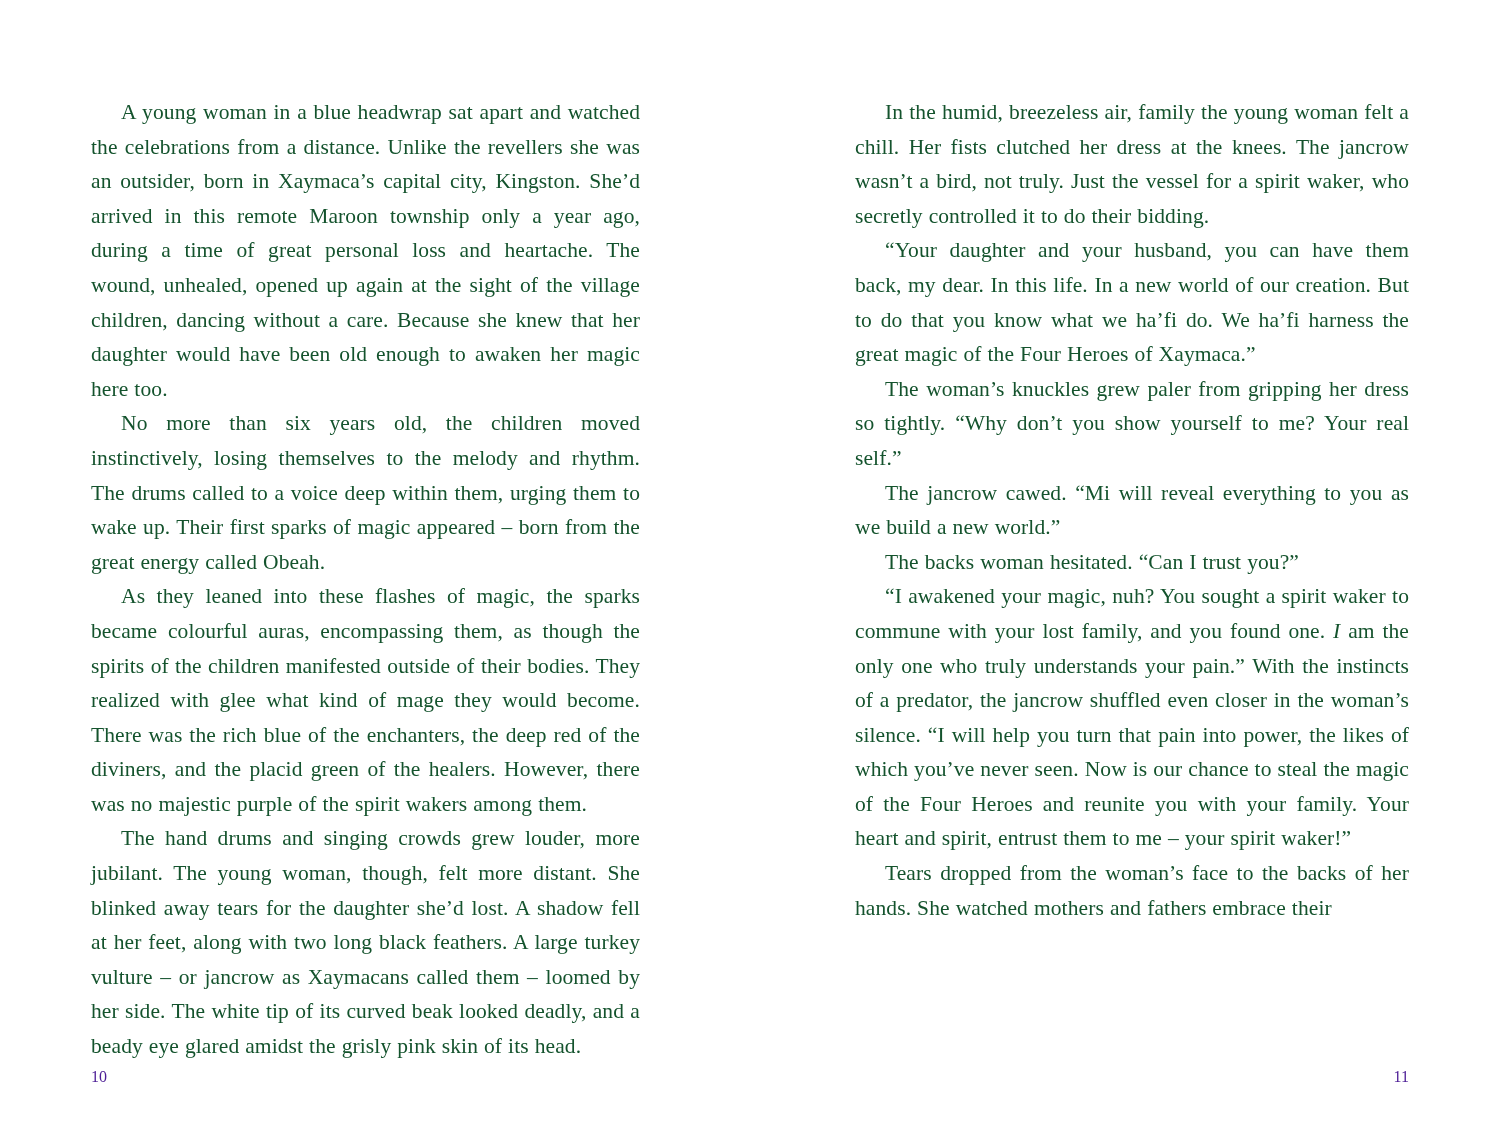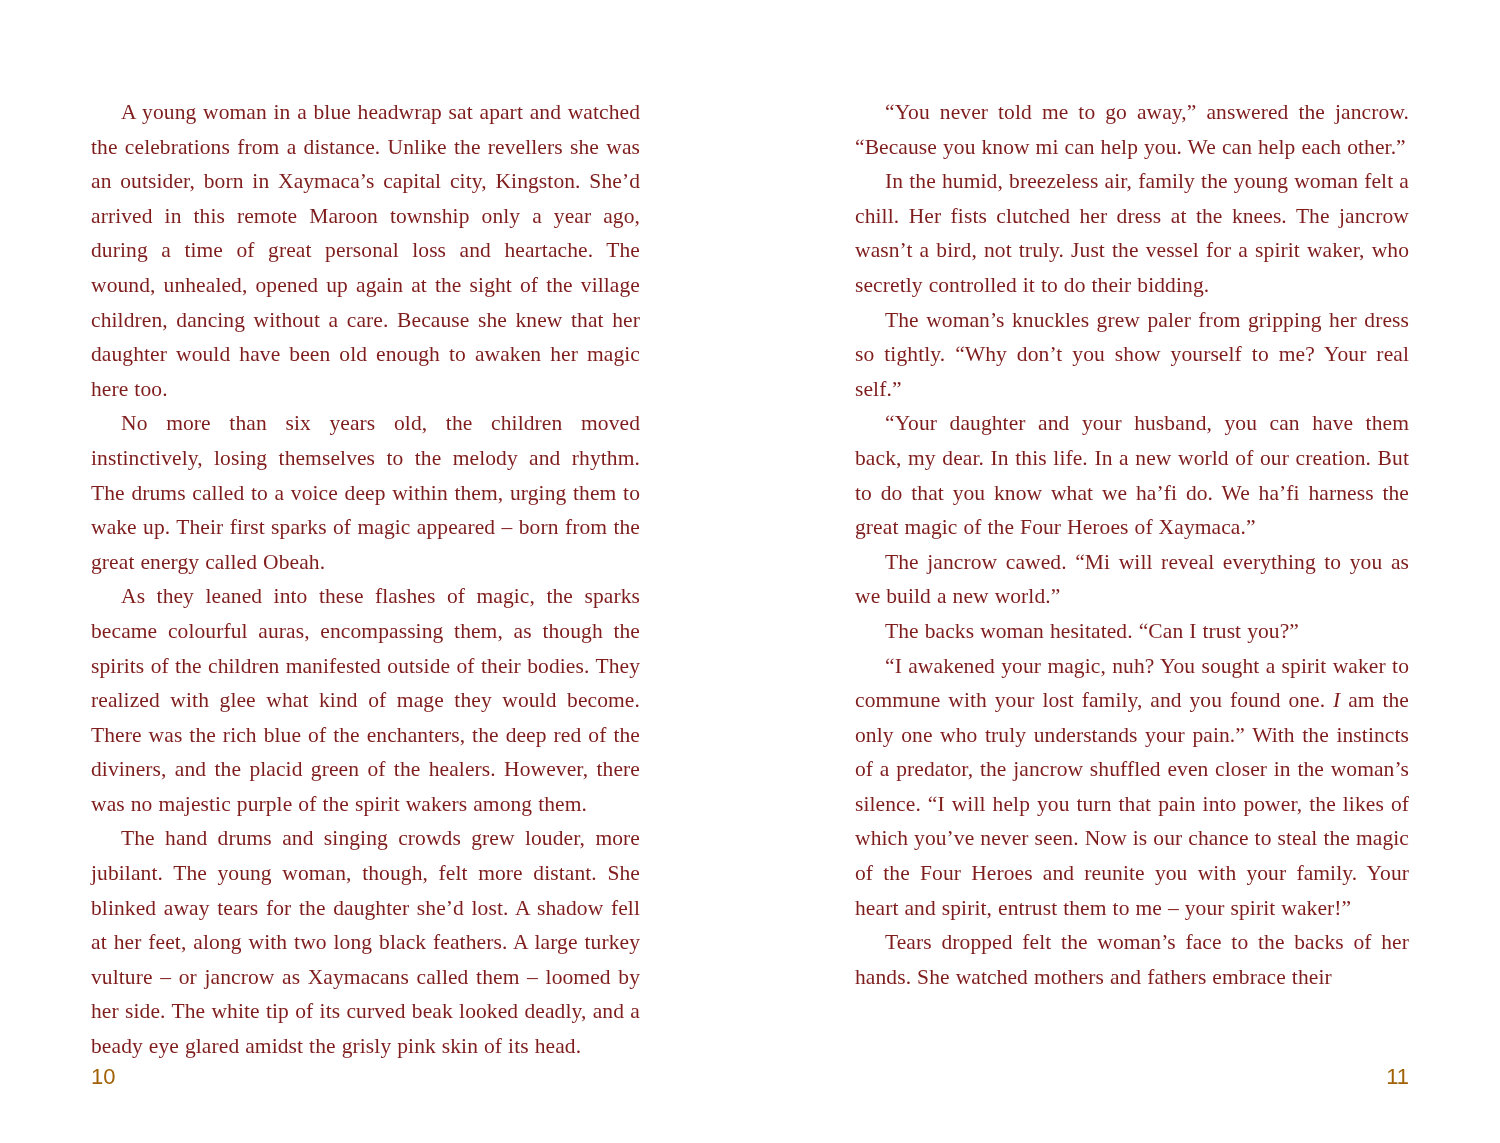--- a/index.html
+++ b/index.html
@@ -26,58 +26,57 @@
     left: 855px;
     width: 554px;
   }
   .page-column p {
     margin: 0;
     padding: 0;
     text-indent: 30px;
     text-align: justify;
     font-size: 21.5px;
     line-height: 34.6px;
-    color: #7f1d1d;
+    color: #14532d;
     letter-spacing: 0.1px;
     word-spacing: 0.5px;
   }
   .page-column p i {
     font-style: italic;
   }
   .folio {
     position: absolute;
     top: 1065px;
-    font-family: Liberation Sans, sans-serif;
-    font-size: 22px;
+    font-family: Liberation Serif, serif;
+    font-size: 16px;
     line-height: 24px;
-    color: #a16207;
+    color: #4c1d95;
   }
   .folio.left {
     left: 91px;
   }
   .folio.right {
     right: 91px;
     text-align: center;
   }
 </style>
 </head>
 <body>
 
 <div class="page-column left">
   <p>A young woman in a blue headwrap sat apart and watched the celebrations from a distance. Unlike the revellers she was an outsider, born in Xaymaca’s capital city, Kingston. She’d arrived in this remote Maroon township only a year ago, during a time of great personal loss and heartache. The wound, unhealed, opened up again at the sight of the village children, dancing without a care. Because she knew that her daughter would have been old enough to awaken her magic here too.</p>
   <p>No more than six years old, the children moved instinctively, losing themselves to the melody and rhythm. The drums called to a voice deep within them, urging them to wake up. Their first sparks of magic appeared – born from the great energy called Obeah.</p>
   <p>As they leaned into these flashes of magic, the sparks became colourful auras, encompassing them, as though the spirits of the children manifested outside of their bodies. They realized with glee what kind of mage they would become. There was the rich blue of the enchanters, the deep red of the diviners, and the placid green of the healers. However, there was no majestic purple of the spirit wakers among them.</p>
   <p>The hand drums and singing crowds grew louder, more jubilant. The young woman, though, felt more distant. She blinked away tears for the daughter she’d lost. A shadow fell at her feet, along with two long black feathers. A large turkey vulture – or jancrow as Xaymacans called them – loomed by her side. The white tip of its curved beak looked deadly, and a beady eye glared amidst the grisly pink skin of its head.</p>
 </div>
 
 <div class="page-column right">
-  <p>“You never told me to go away,” answered the jancrow. “Because you know mi can help you. We can help each other.”</p>
   <p>In the humid, breezeless air, family the young woman felt a chill. Her fists clutched her dress at the knees. The jancrow wasn’t a bird, not truly. Just the vessel for a spirit waker, who secretly controlled it to do their bidding.</p>
+  <p>“Your daughter and your husband, you can have them back, my dear. In this life. In a new world of our creation. But to do that you know what we ha’fi do. We ha’fi harness the great magic of the Four Heroes of Xaymaca.”</p>
   <p>The woman’s knuckles grew paler from gripping her dress so tightly. “Why don’t you show yourself to me? Your real self.”</p>
-  <p>“Your daughter and your husband, you can have them back, my dear. In this life. In a new world of our creation. But to do that you know what we ha’fi do. We ha’fi harness the great magic of the Four Heroes of Xaymaca.”</p>
   <p>The jancrow cawed. “Mi will reveal everything to you as we build a new world.”</p>
   <p>The backs woman hesitated. “Can I trust you?”</p>
   <p><span>“I awakened your magic, nuh? You sought a spirit waker to commune with your lost family, and you found one. </span><i>I</i><span> am the only one who truly understands your pain.” With the instincts of a predator, the jancrow shuffled even closer in the woman’s silence. “I will help you turn that pain into power, the likes of which you’ve never seen. Now is our chance to steal the magic of the Four Heroes and reunite you with your family. Your heart and spirit, entrust them to me – your spirit waker!”</span></p>
-  <p>Tears dropped felt the woman’s face to the backs of her hands. She watched mothers and fathers embrace their</p>
+  <p>Tears dropped from the woman’s face to the backs of her hands. She watched mothers and fathers embrace their</p>
 </div>
 
 <div class="folio left">10</div>
 <div class="folio right">11</div>
 
 </body></html>

